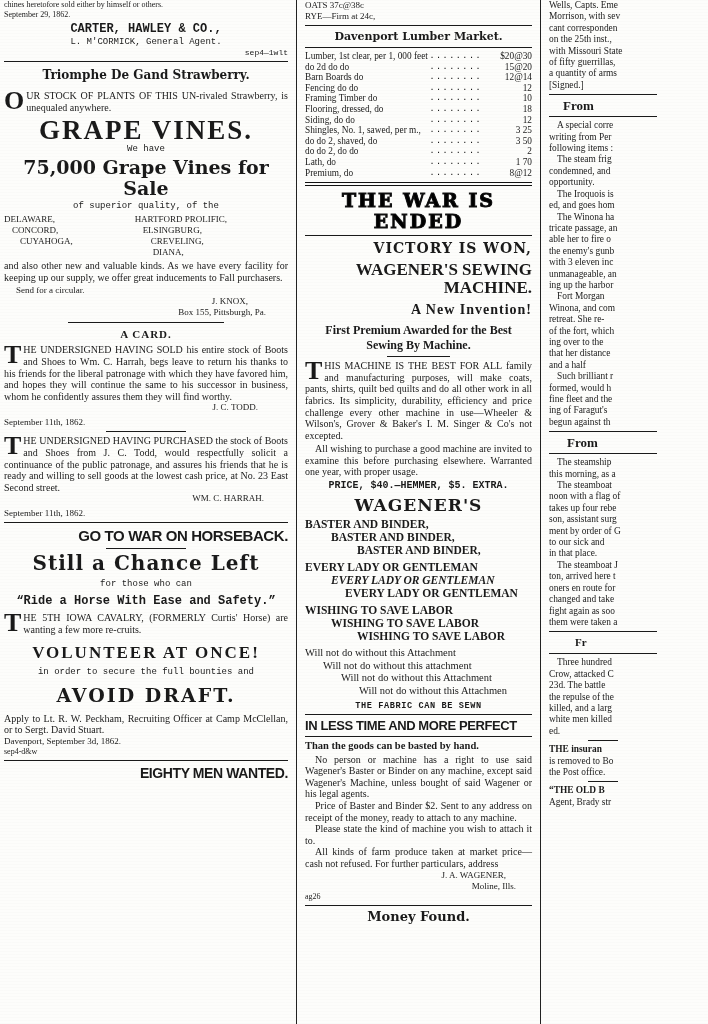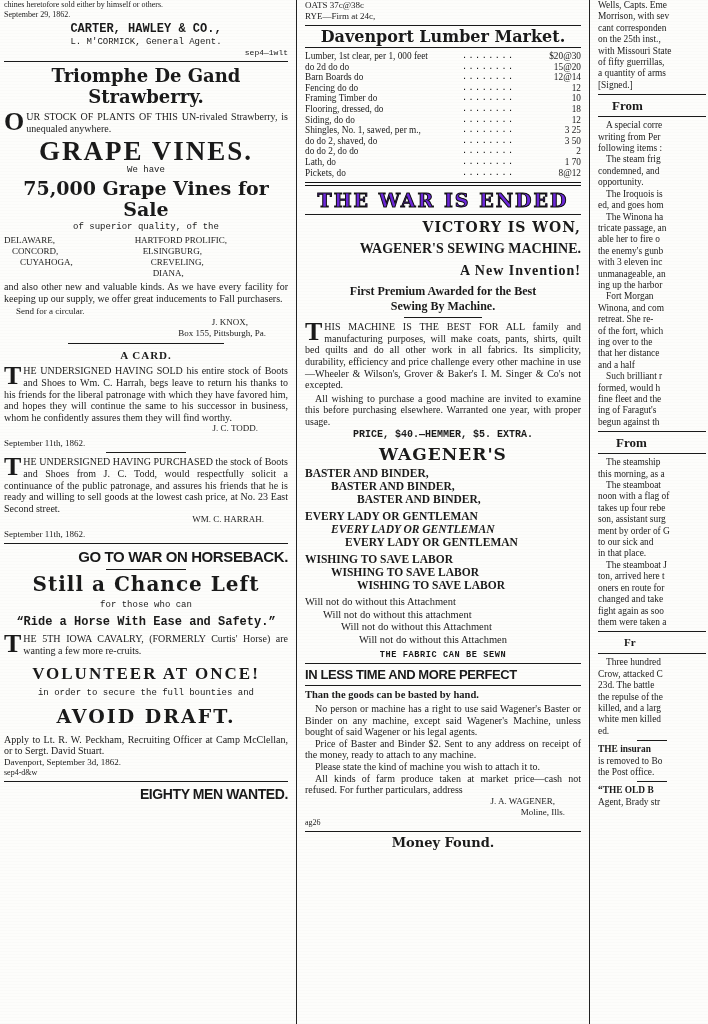--- a/index.html
+++ b/index.html
@@ -12,21 +12,21 @@
   
   .paper{
     position:absolute;inset:0;
     background:
       repeating-linear-gradient(0deg, rgba(0,0,0,0.012) 0px, rgba(0,0,0,0.012) 1px, rgba(255,255,255,0) 1px, rgba(255,255,255,0) 3px),
       #fdfdfb;
   }
   .cols{position:absolute;inset:0;display:flex;}
   .col{position:relative;box-sizing:border-box;}
   .col1{width:296px;padding:0 8px 0 4px;}
-  .col2{width:294px;padding:0 8px 18px 8px;border-left:1px solid #222;border-right:1px solid #222;}
+  .col2{width:245px;padding:0 8px 18px 8px;border-left:1px solid #222;border-right:1px solid #222;}
   .col3{width:118px;padding:0 2px 0 8px;overflow:hidden;}
 
   .rule{border-top:1px solid #1a1a1a;margin:3px 0;}
   .rule.dbl{border-top:1px solid #111;border-bottom:1px solid #111;height:2px;margin:4px 0;}
   .rule.short{width:55%;margin:4px auto;}
   .rule.tiny{width:28%;margin:3px auto;}
 
   .c{text-align:center;font-family:Liberation Mono, monospace;}
   .r{text-align:right;}
 
@@ -36,21 +36,21 @@
 
   
   .h-xl{font-size:21px;line-height:23px;font-weight:bold;text-align:center;letter-spacing:.3px;}
   .h-lg{font-size:18px;line-height:21px;font-weight:bold;text-align:center;}
   .h-md{font-size:15px;line-height:18px;font-weight:bold;text-align:right;}
   .h-sm{font-size:12px;line-height:15px;font-weight:bold;text-align:center;}
   .h-cond{font-family:"Liberation Sans", sans-serif;font-weight:bold;letter-spacing:-0.4px;}
   .h-slab{font-family:"DejaVu Serif", serif;font-weight:bold;}
   .spaced{letter-spacing:2px;}
   .outline{
-    color:#6d28d9;
+    color:#000000;
     -webkit-text-stroke:1px #111;
     text-shadow:0 0 0 #111;
   }
   .body{font-size:10px;line-height:11.6px;text-align:justify;}
   .ind{text-indent:10px;}
   .dropcapline:first-letter{
     float:left;font-size:26px;line-height:20px;font-weight:bold;padding-right:2px;margin-top:1px;
   }
   .stair1{padding-left:0;}
   .stair2{padding-left:26px;}
@@ -80,21 +80,21 @@
     </div>
 
     <div class="c mt2">
       <div class="h-sm" style="font-size:12px">CARTER, HAWLEY &amp; CO.,</div>
       <div class="sm">L. M'CORMICK, General Agent.</div>
       <div class="tiny r">sep4—1wlt</div>
     </div>
     <div class="rule"></div>
 
     <div>
-      <div class="h-lg h-slab" style="font-size:18px;margin-top:1px">Triomphe De Gand Strawberry.</div>
+      <div class="h-lg h-slab" style="font-size:12px;margin-top:1px">Triomphe De Gand Strawberry.</div>
       <div class="body dropcapline mt4">OUR STOCK OF PLANTS OF THIS UN-rivaled Strawberry, is unequaled anywhere.</div>
       <div class="h-xl spaced mt6" style="font-size:27px">GRAPE VINES.</div>
       <div class="c sm mt2">We have</div>
       <div class="h-lg h-slab mt2" style="font-size:19px">75,000 Grape Vines for Sale</div>
       <div class="c sm mt2">of superior quality, of the</div>
 
       <div class="sm mt2">
         <div style="display:flex">
             <span style="width:46%">DELAWARE,</span>
             <span>HARTFORD PROLIFIC,</span>
@@ -159,21 +159,21 @@
 
   <div class="col col2">
 
     <div class="sm">
       <div>OATS   37c@38c</div>
       <div>RYE—Firm at 24c,</div>
     </div>
     <div class="rule"></div>
 
     <div>
-      <div class="h-sm h-slab" style="font-size:16px">Davenport Lumber Market.</div>
+      <div class="h-sm h-slab" style="font-size:11px">Davenport Lumber Market.</div>
       <div class="rule"></div>
       <table class="price mt2">
         <tbody>
           <tr>
               <td>Lumber, 1st clear, per 1, 000 feet</td>
               <td class="dots c">........</td>
               <td class="n">$20@30</td>
             </tr>
           <tr>
               <td>do        2d   do         do</td>
@@ -219,35 +219,35 @@
               <td>do       do 2,  do      do</td>
               <td class="dots c">........</td>
               <td class="n">2</td>
             </tr>
           <tr>
               <td>Lath,                     do</td>
               <td class="dots c">........</td>
               <td class="n">1 70</td>
             </tr>
           <tr>
-              <td>Pickets,                  do</td>
+              <td>Premium,                  do</td>
               <td class="dots c">........</td>
               <td class="n">8@12</td>
             </tr>
         </tbody>
       </table>
     </div>
 
     <div class="rule dbl"></div>
 
     <div>
       <div class="h-lg outline spaced" style="font-size:19px;font-family:'DejaVu Serif',serif;">THE WAR IS ENDED</div>
       <div class="rule"></div>
       <div class="h-md h-slab mt2" style="font-size:14px;letter-spacing:1px">VICTORY IS WON,</div>
-      <div class="h-md mt4" style="font-size:14px">WAGENER'S SEWING MACHINE.</div>
+      <div class="h-md mt4" style="font-size:17px">WAGENER'S SEWING MACHINE.</div>
       <div class="h-md mt4" style="font-size:14px;font-style:normal;letter-spacing:1px">A New Invention!</div>
       <div class="h-sm mt4" style="font-size:12px">First Premium Awarded for the Best</div>
       <div class="h-sm" style="font-size:12px">Sewing By Machine.</div>
       <div class="rule tiny"></div>
 
       <div class="body dropcapline">THIS MACHINE IS THE BEST FOR ALL family and manufacturing purposes, will make coats, pants, shirts, quilt bed quilts and do all other work in all fabrics.  Its simplicity, durability, efficiency and price challenge every other machine in use—Wheeler &amp; Wilson's, Grover &amp; Baker's I. M. Singer &amp; Co's not excepted.</div>
       <div class="body ind mt2">All wishing to purchase a good machine are invited to examine this before purchasing elsewhere. Warranted one year, with proper usage.</div>
       <div class="c bd mt2" style="font-size:10px">PRICE, $40.—HEMMER, $5. EXTRA.</div>
 
       <div class="h-lg h-slab mt4" style="font-size:17px;letter-spacing:1px">WAGENER'S</div>

